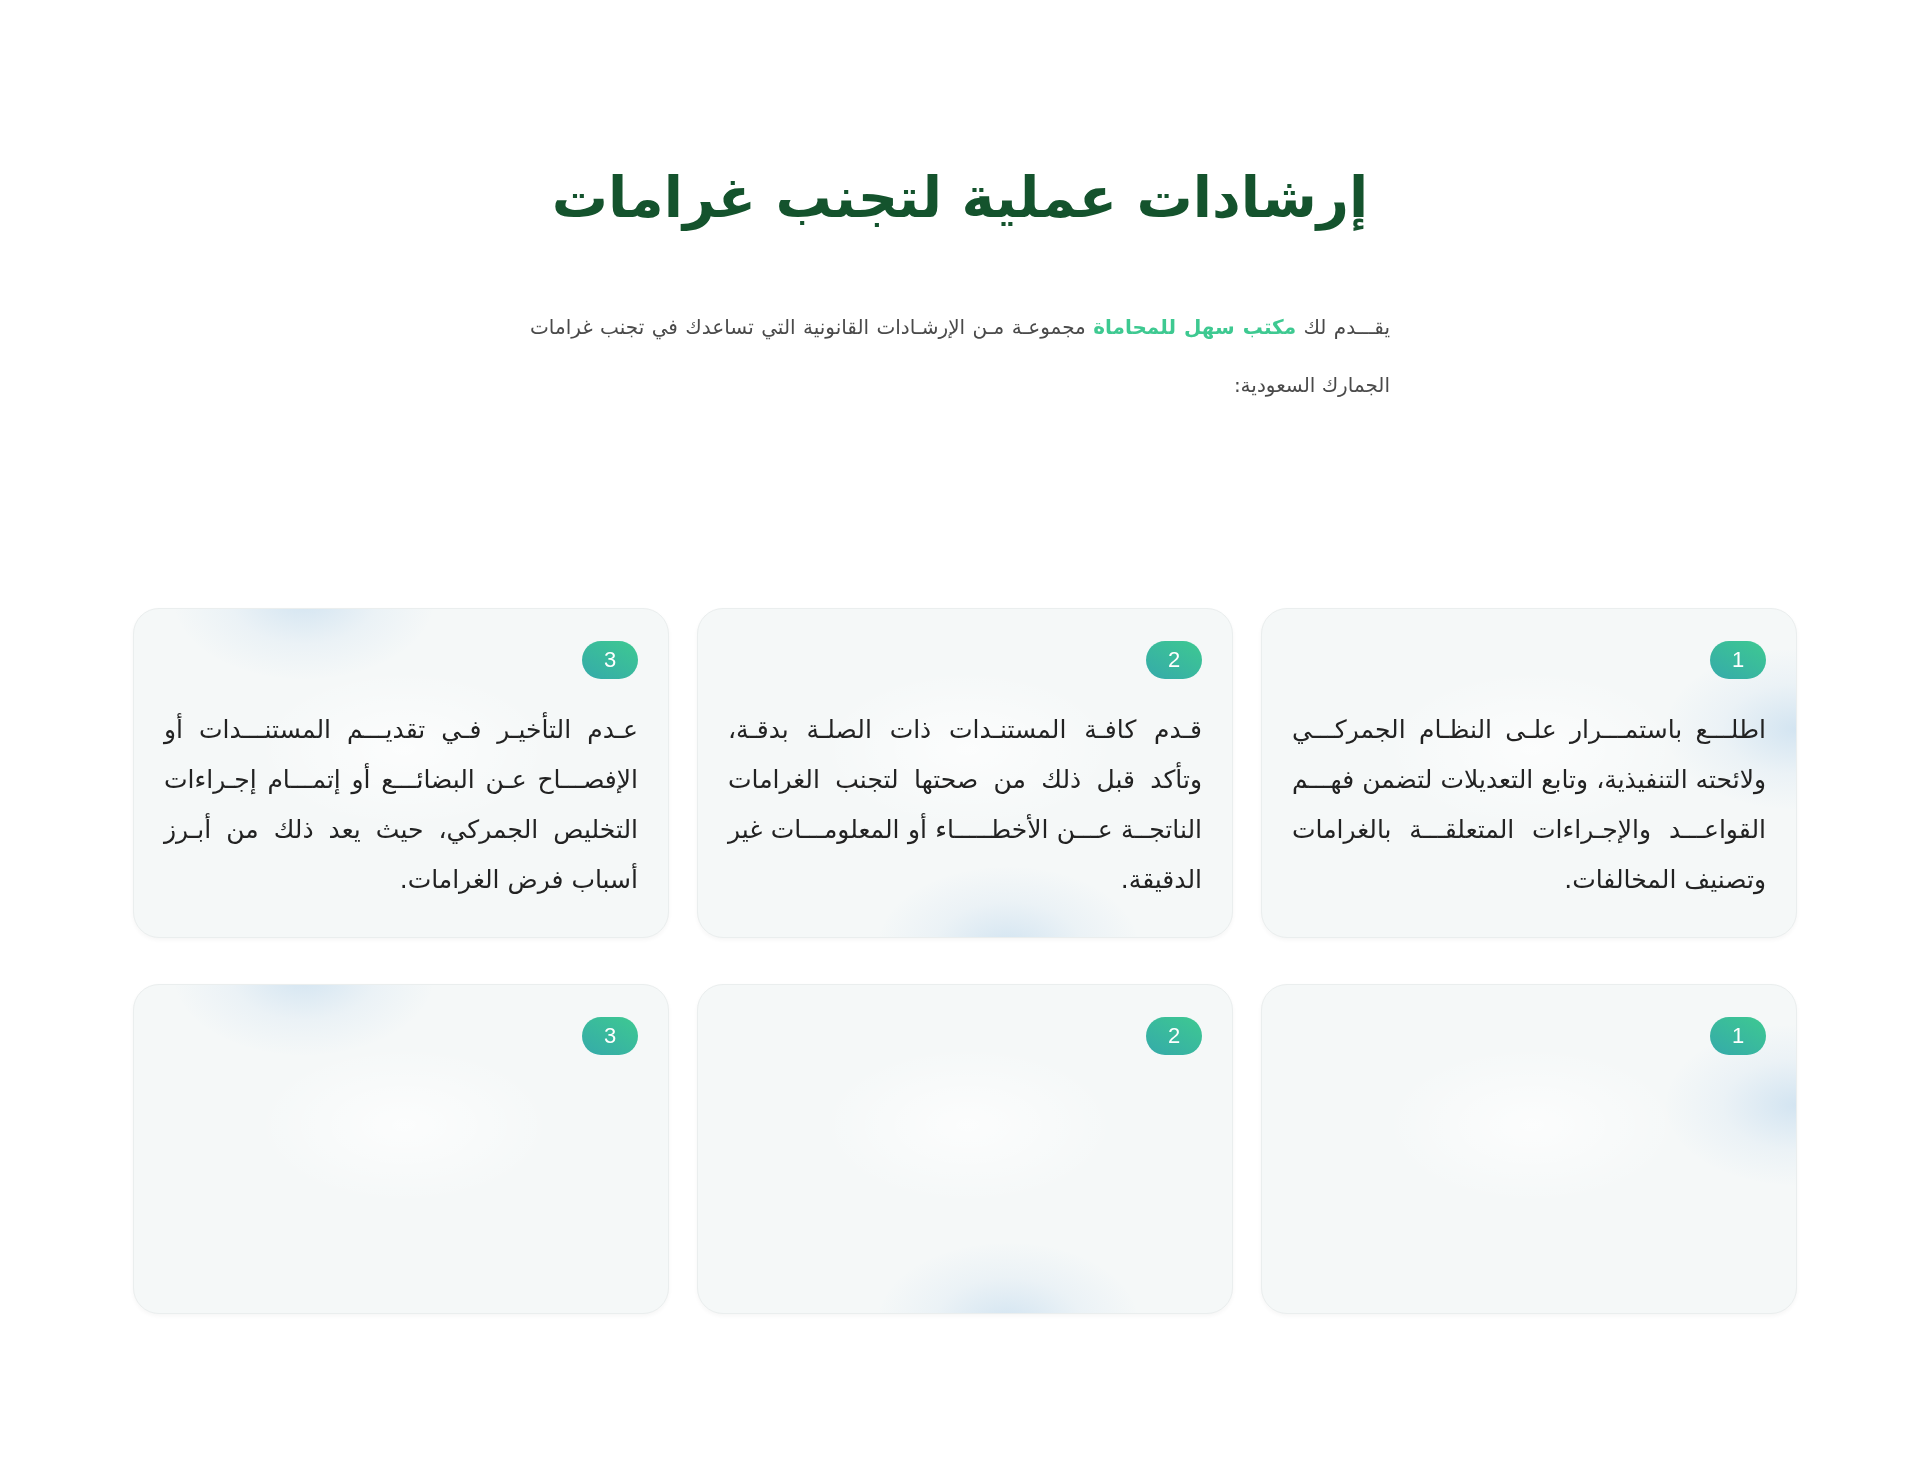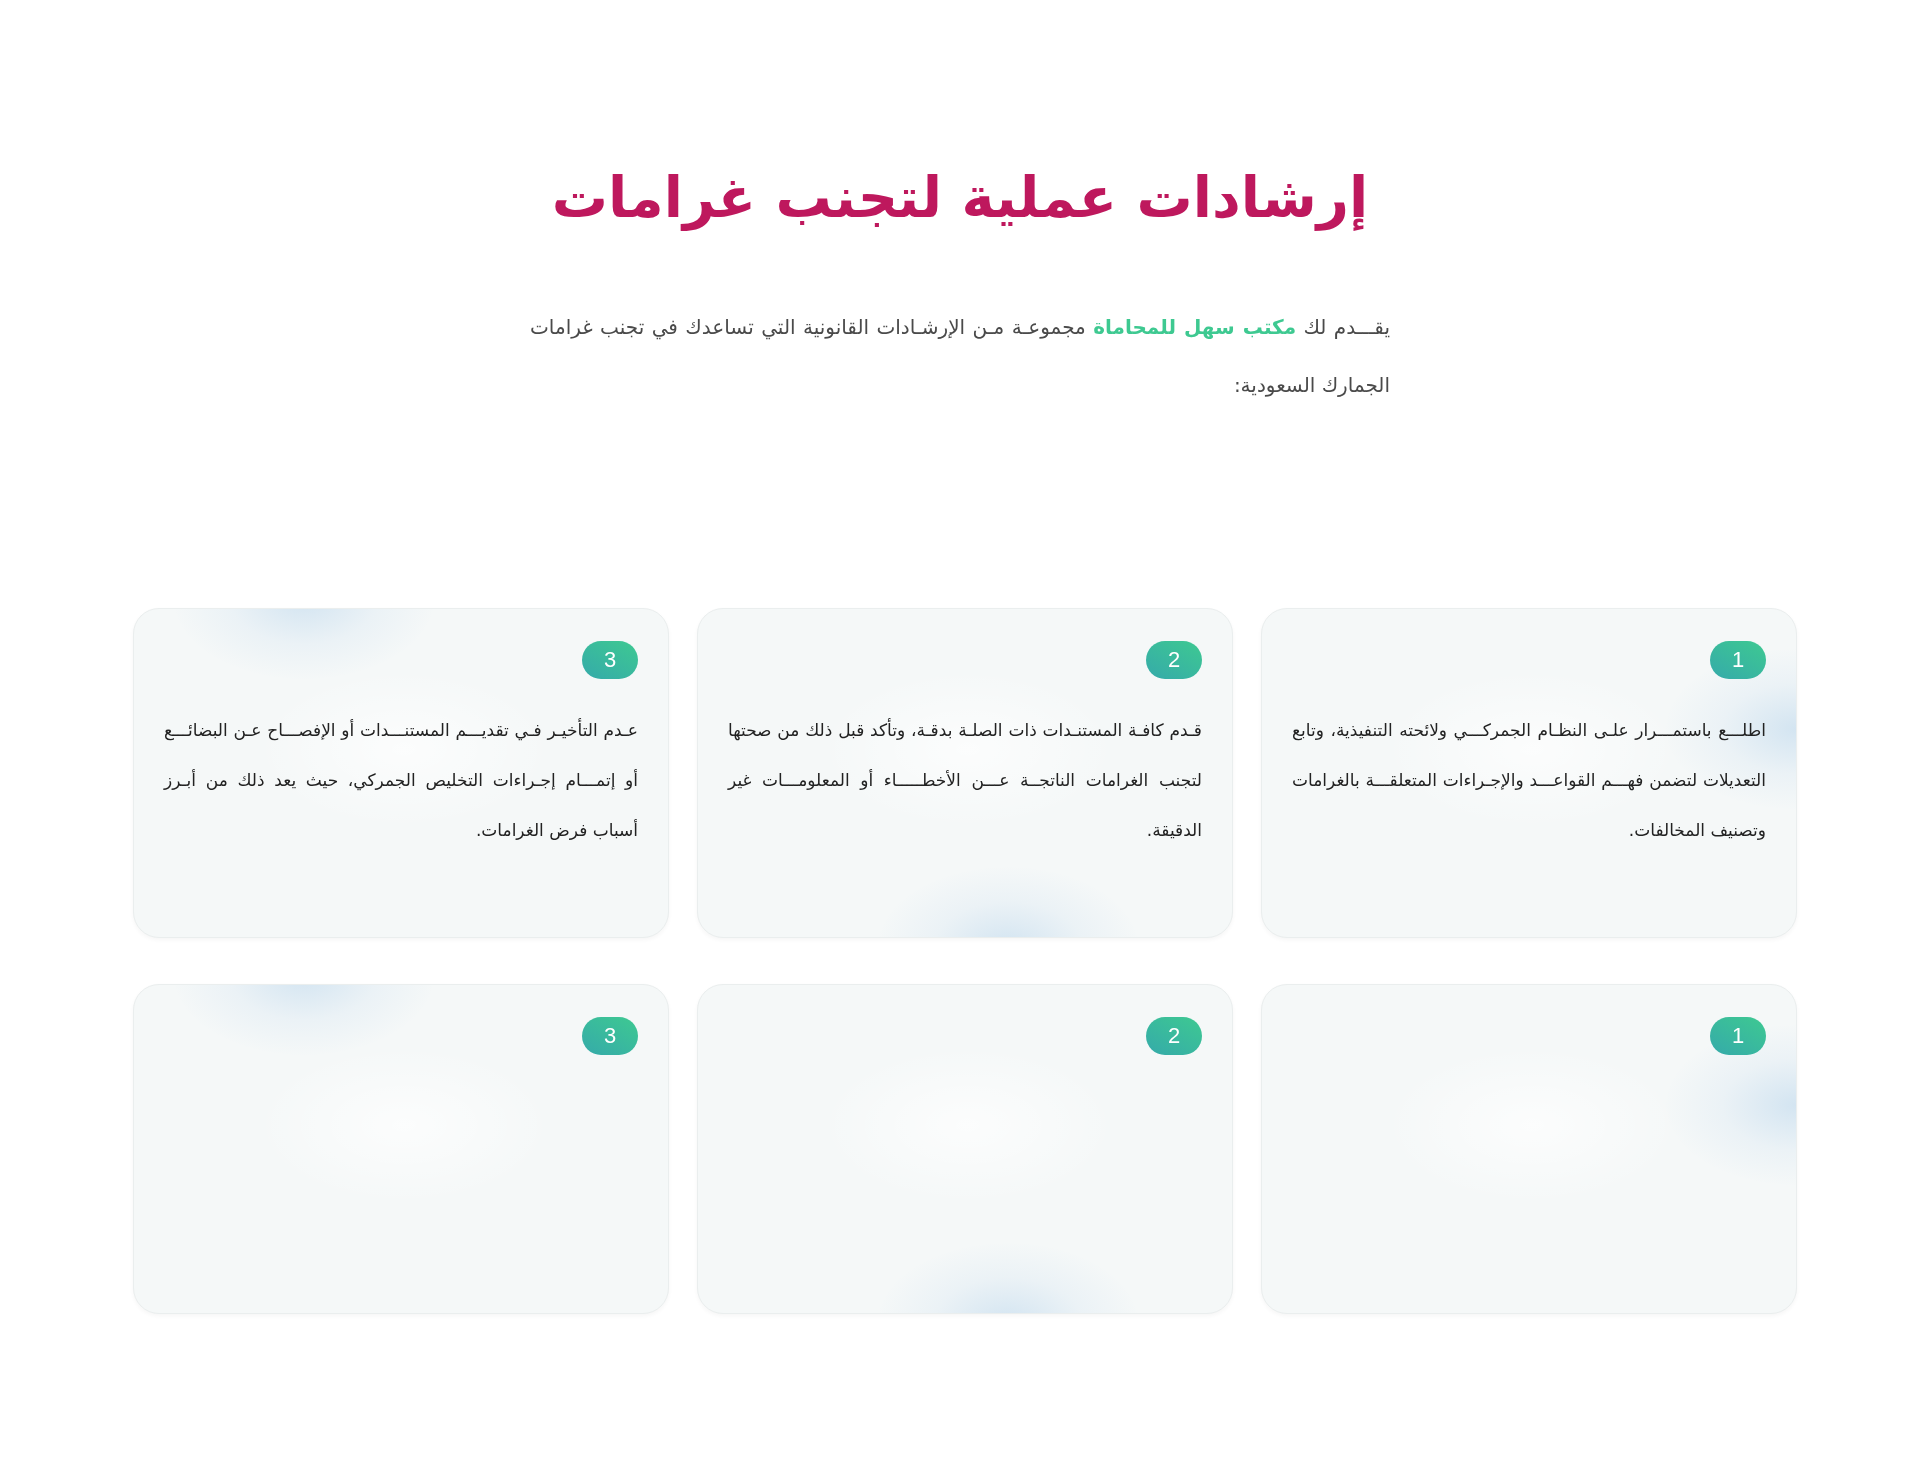--- a/index.html
+++ b/index.html
@@ -18,21 +18,21 @@
     .hero {
       position: absolute;
       top: 150px;
       left: 0;
       width: 1920px;
       text-align: center;
     }
     .hero-title {
       margin: 0 auto;
       width: 900px;
-      color: #be185d;
+      color: #14532d;
       font-weight: bold;
       font-size: 56px;
       line-height: 96px;
     }
     .hero-subtitle {
       margin: 52px auto 0 auto;
       width: 860px;
       color: #4a4a4a;
       font-size: 20px;
       line-height: 58px;
@@ -100,21 +100,21 @@
       background: linear-gradient(30deg, #35aaaa 0%, #3ec991 100%);
       color: #ffffff;
       font-family: "Liberation Sans", sans-serif;
       font-size: 22px;
     }
     .card-text {
       position: relative;
       z-index: 1;
       margin: 26px 0 0 0;
       color: #222222;
-      font-size: 17px;
+      font-size: 25px;
       line-height: 50px;
       text-align: justify;
       text-align-last: right;
     }
   </style>
 </head>
 <body>
 
 <section class="hero">
   <h1 class="hero-title">

